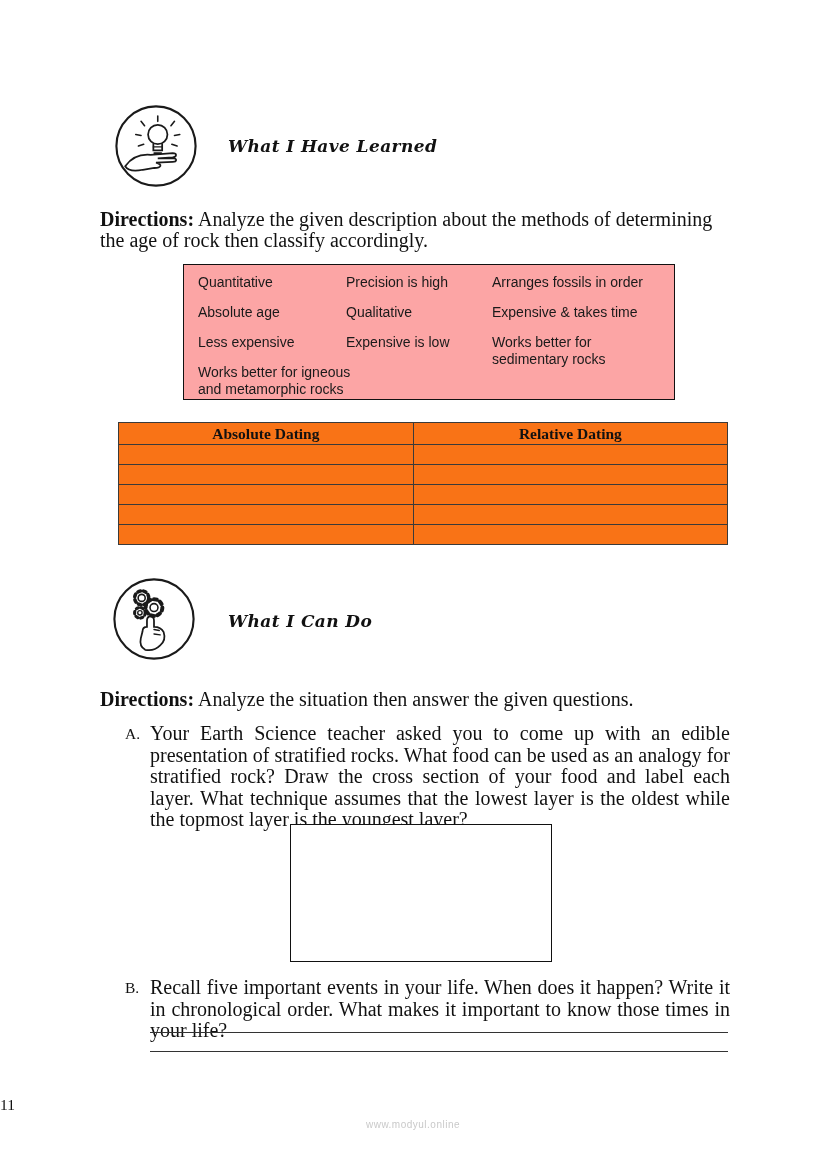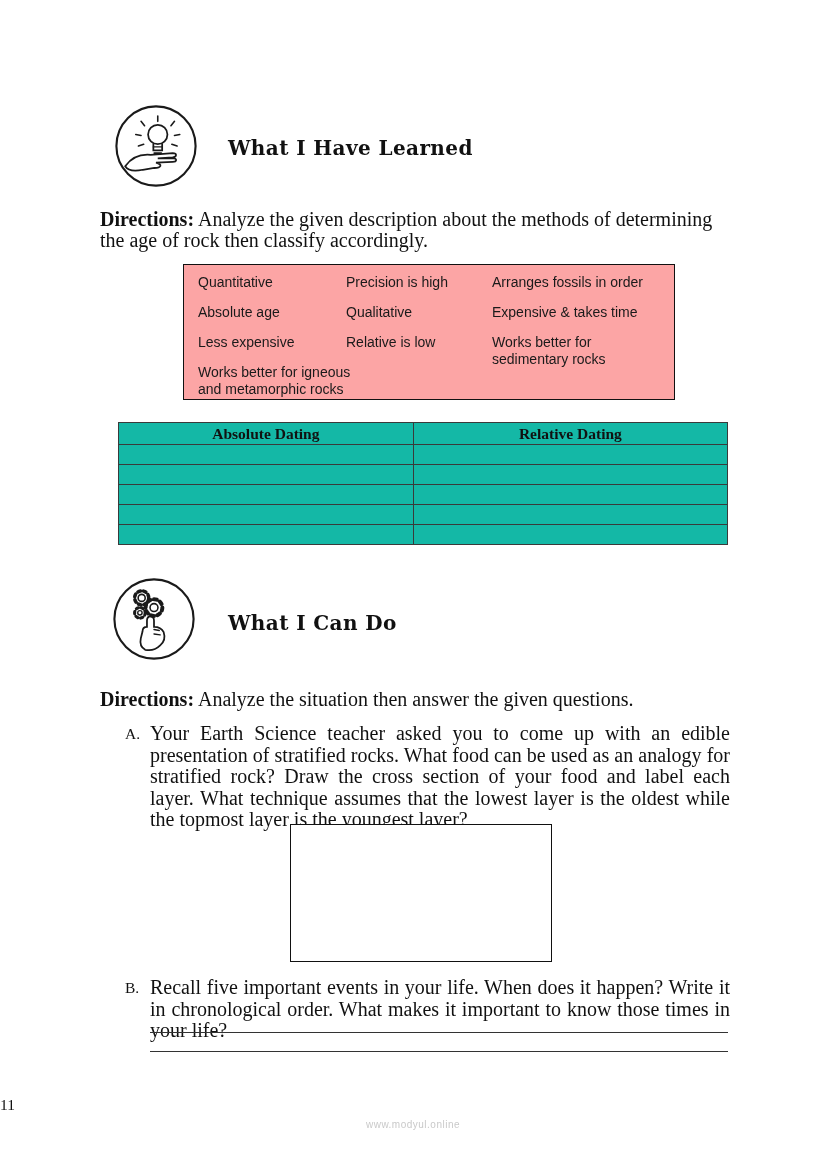--- a/index.html
+++ b/index.html
@@ -5,36 +5,36 @@
   html,body{margin:0;padding:0}
   body{background:#ffffff}
   .page{
     position:relative;width:826px;height:1169px;background:#fff;overflow:hidden;
     font-family:"Liberation Serif","DejaVu Serif",serif;color:#111;
   }
   .icon-circle{position:absolute;width:88px;height:88px}
   .icon-circle svg{width:100%;height:100%;display:block}
   .section-title{
     position:absolute;margin:0;font-family:"DejaVu Serif",serif;
-    font-weight:700;font-size:20px;letter-spacing:.4px;white-space:nowrap;
+    font-weight:700;font-style:italic;font-size:17px;letter-spacing:.4px;white-space:nowrap;
   }
   .para{position:absolute;font-size:20px;line-height:21px;margin:0}
   .bold{font-weight:700}
   .q-label{position:absolute;font-size:15.5px;line-height:21.5px}
   .q-text{text-align:justify;line-height:21.5px}
   .word-bank{
     position:absolute;border:1.5px solid #111;background:#fca5a5;
     font-family:"Liberation Sans",sans-serif;font-size:14px;color:#1a1a1a;
   }
   .wb-col{position:absolute;top:9px}
   .wb-col1{left:14px;width:170px}
   .wb-col2{left:162px;width:145px}
   .wb-col3{left:308px;width:175px}
   .wb-item{line-height:17px;margin-bottom:13px}
-  .class-table{position:absolute;border-collapse:collapse;background:#14b8a6}
+  .class-table{position:absolute;border-collapse:collapse;background:#f97316}
   .class-table th,.class-table td{border:1px solid #3a3a3a;padding:0}
   .class-table th{font-size:15.5px;font-weight:700;height:21px;text-align:center;font-family:"Liberation Serif",serif}
   .class-table td{height:19px}
   .draw-box{position:absolute;border:1.5px solid #111;background:#fff}
   .answer-lines{position:absolute}
   .answer-line{height:18px;border-bottom:1px solid #333}
   .page-number{position:absolute;left:0;width:100%;text-align:left;font-size:15.5px}
   .watermark{
     position:absolute;left:0;width:100%;text-align:center;
     font-family:"Liberation Sans",sans-serif;font-size:10px;color:#c9c9c9;letter-spacing:.5px;
@@ -75,21 +75,21 @@
   <div class="word-bank" style="left:183px;top:264px;width:490px;height:134px">
     <div class="wb-col wb-col1">
       <div class="wb-item">Quantitative</div>
       <div class="wb-item">Absolute age</div>
       <div class="wb-item">Less expensive</div>
       <div class="wb-item">Works better for igneous and metamorphic rocks</div>
     </div>
     <div class="wb-col wb-col2">
       <div class="wb-item">Precision is high</div>
       <div class="wb-item">Qualitative</div>
-      <div class="wb-item">Relative is low</div>
+      <div class="wb-item">Expensive is low</div>
     </div>
     <div class="wb-col wb-col3">
       <div class="wb-item">Arranges fossils in order</div>
       <div class="wb-item">Expensive &amp; takes time</div>
       <div class="wb-item">Works better for sedimentary rocks</div>
     </div>
   </div>
 
   <table class="class-table" style="left:118px;top:422px;width:610px">
     <colgroup>

